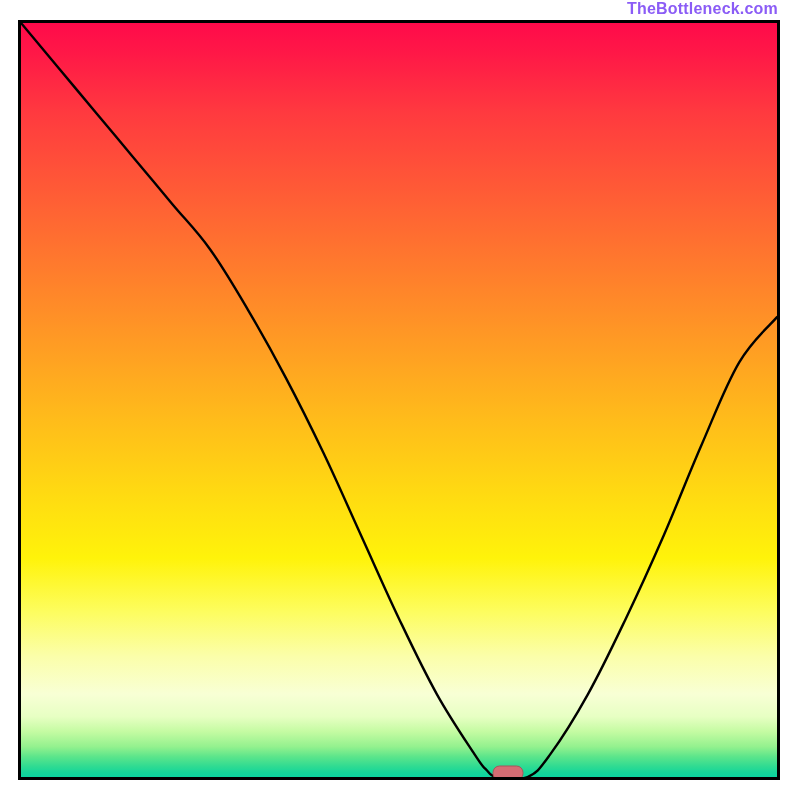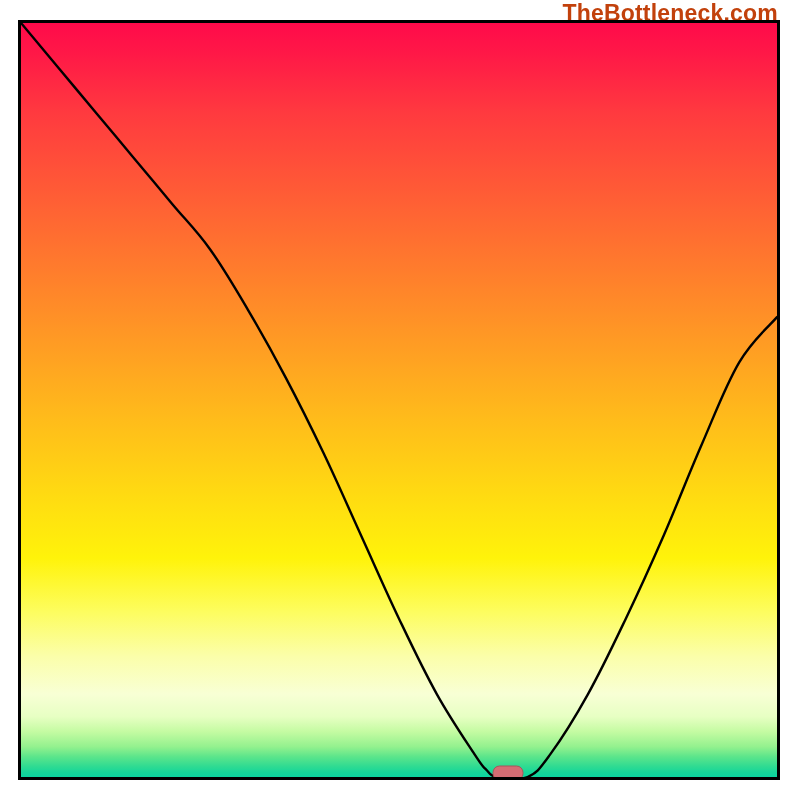--- a/index.html
+++ b/index.html
@@ -70,22 +70,22 @@
     height: 13px;
     border-radius: 7px;
     background: #d56d74;
     border: 1px solid #a8555b;
     transform: translate(-50%, -50%);
   }
   .watermark {
     position: absolute;
     top: 0px;
     right: 22px;
-    color: #c2410c;
-    font-size: 23px;
+    color: #8b5cf6;
+    font-size: 16px;
     font-weight: 600;
     letter-spacing: 0.2px;
     user-select: none;
   }
 </style>
 </head>
 <body>
 
 <div class="stage">
 

